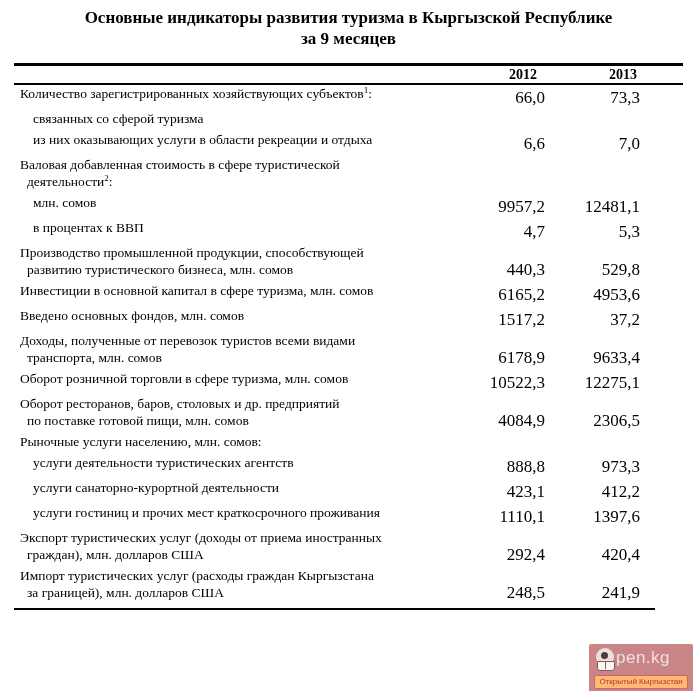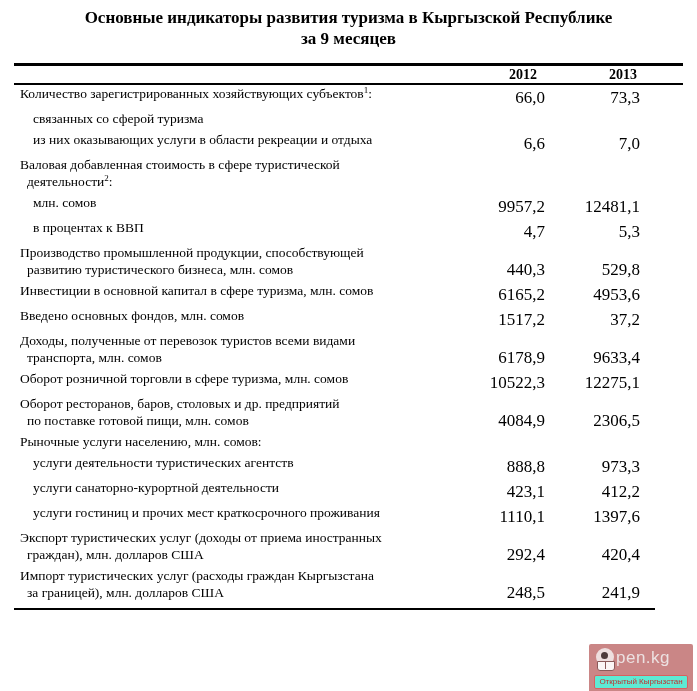--- a/index.html
+++ b/index.html
@@ -114,21 +114,21 @@
   }
   .wm-brand{
     color:#ece1e1;
     font-size:17px;
     letter-spacing:0.5px;
     margin-left:-3px;
   }
   .wm-badge{
     margin:3px auto 0;
     width:88px;
-    background:#5eead4;
+    background:#fdba74;
     border:1px solid #d86060;
     border-radius:2px;
     color:#c22f2f;
     font-size:8px;
     line-height:10px;
     text-align:center;
     padding:1px 2px;
     white-space:nowrap;
   }
 </style>

